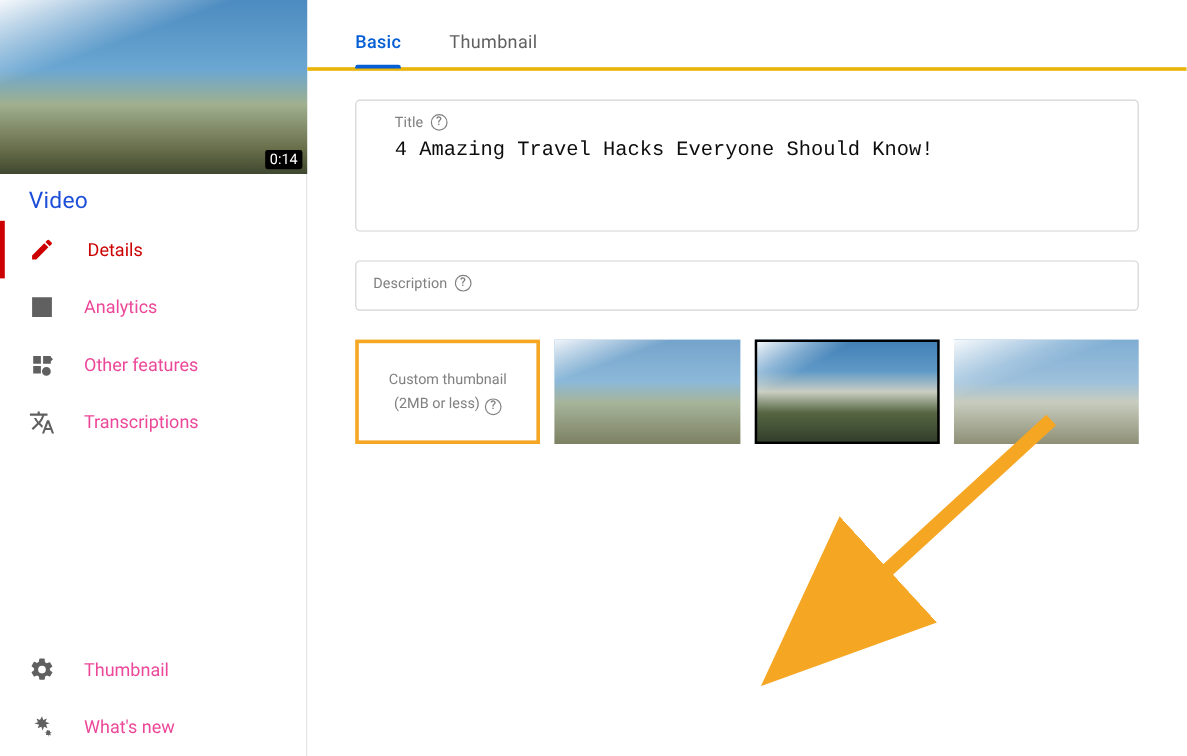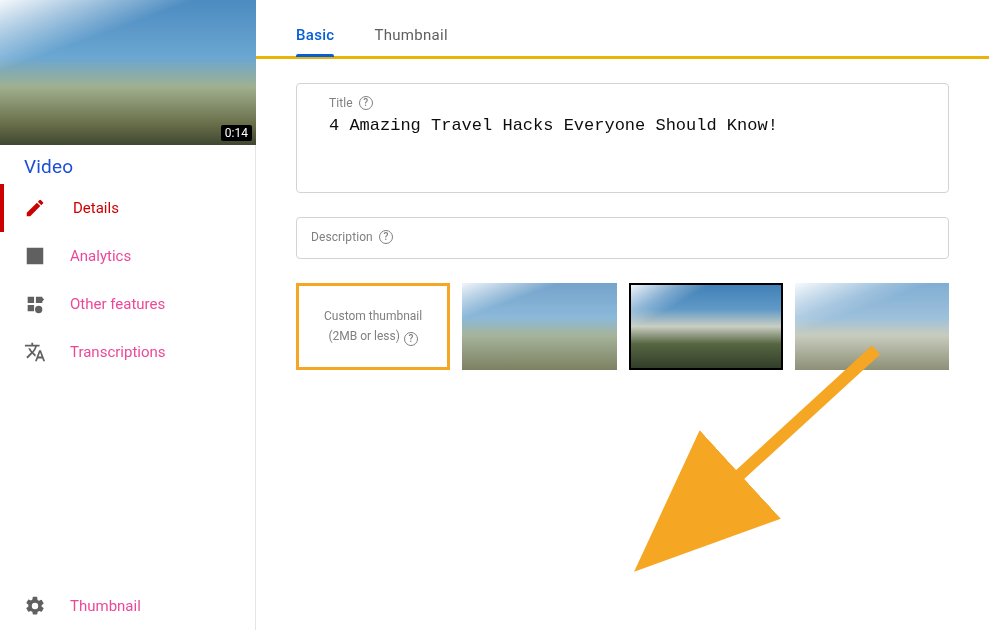--- a/index.html
+++ b/index.html
@@ -275,20 +275,28 @@
 
     <div class="nav-bottom">
       <div class="nav-item">
         <span class="icon">
           <svg viewBox="0 0 24 24">
               <path d="M19.14 12.94a7.07 7.07 0 0 0 .05-.94 7.07 7.07 0 0 0-.05-.94l2.03-1.58a.5.5 0 0 0 .12-.64l-1.92-3.32a.5.5 0 0 0-.6-.22l-2.39.96a7.03 7.03 0 0 0-1.62-.94l-.36-2.54A.5.5 0 0 0 14 2h-4a.5.5 0 0 0-.49.42l-.36 2.54c-.58.24-1.12.55-1.62.94l-2.39-.96a.5.5 0 0 0-.6.22L2.62 8.48a.5.5 0 0 0 .12.64l2.03 1.58c-.03.31-.05.63-.05.94s.02.63.05.94L2.74 14.16a.5.5 0 0 0-.12.64l1.92 3.32c.14.24.42.34.6.22l2.39-.96c.5.39 1.04.7 1.62.94l.36 2.54c.4.24.24.42.49.42h4c.25 0 .46-.18.49-.42l.36-2.54c.58-.24 1.12-.55 1.62-.94l2.39.96c.24.1.5 0 .6-.22l1.92-3.32a.5.5 0 0 0-.12-.64l-2.03-1.58zM12 15.5A3.5 3.5 0 1 1 12 8.5a3.5 3.5 0 0 1 0 7z"></path>
             </svg>
         </span>
         <span class="label">Thumbnail</span>
       </div>
+      <div class="nav-item">
+        <span class="icon">
+          <svg viewBox="0 0 24 24">
+              <path d="M12 2l1.09 3.36L16.5 4l-1.36 3.14L19 8.5l-3.36 1.09L17 13l-3.14-1.36L12.5 15l-1.09-3.36L8 13l1.36-3.14L5 8.5l3.36-1.09L7 4l3.14 1.36L12 2zm7 13l.55 1.68L21.5 17l-1.95.32L20 19.5l-1.68-.55L18 21l-.32-1.95L15.5 19l.55-1.68L14 17l1.95-.32L16.5 14.5l1.68.55L19 15z"></path>
+            </svg>
+        </span>
+        <span class="label">What's new</span>
+      </div>
     </div>
   </nav>
 </aside>
 
 <main class="main">
 
   <div class="tabs">
     <div class="tab active">Basic</div>
     <div class="tab">Thumbnail</div>
   </div>

